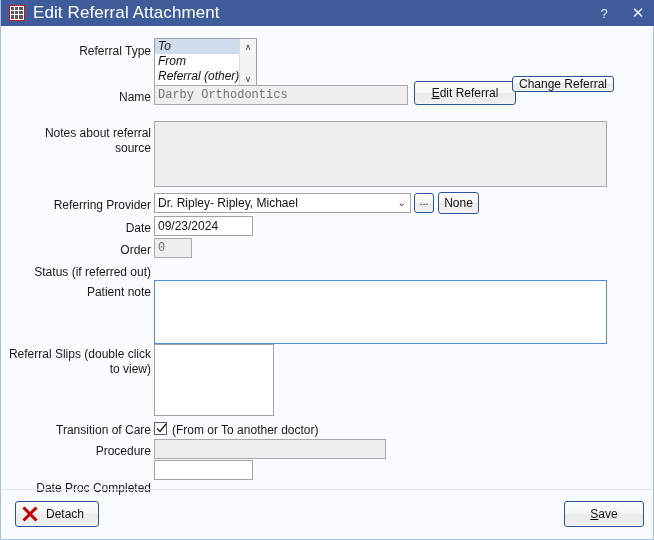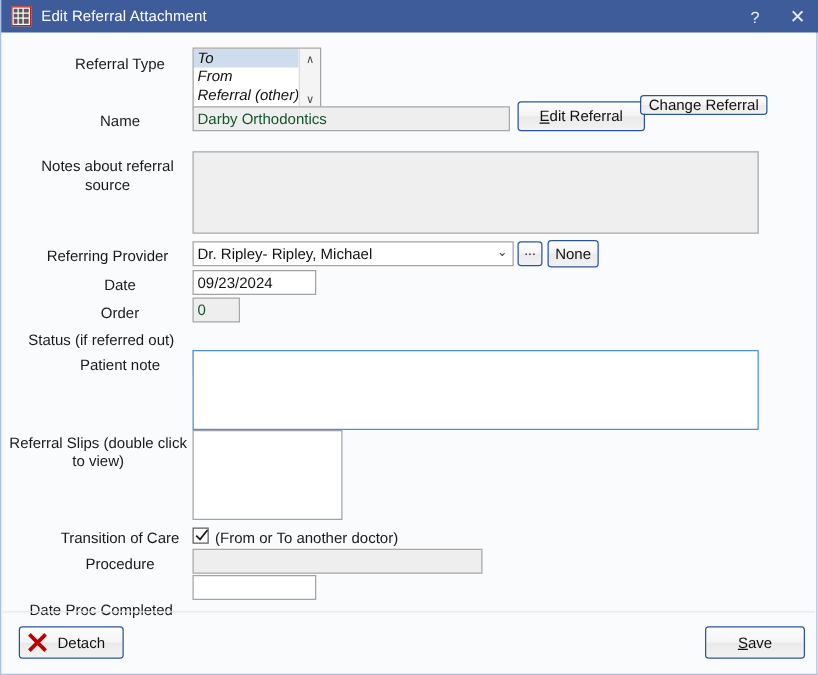--- a/index.html
+++ b/index.html
@@ -50,21 +50,21 @@
     background: #ffffff;
     overflow: hidden;
   }
   .title-icon i {
     position: absolute;
     background: #5a5a5a;
     display: block;
   }
   .title-text {
     color: #ffffff;
-    font-size: 12px;
+    font-size: 17px;
     letter-spacing: .1px;
     flex: 1 1 auto;
     white-space: nowrap;
   }
   .titlebar-buttons {
     display: flex;
     align-items: center;
     height: 26px;
     flex: 0 0 auto;
   }
@@ -82,21 +82,21 @@
   
   .body {
     position: absolute;
     left: 0; top: 26px;
     width: 652px;
     height: 512px;
   }
 
   .lbl {
     position: absolute;
-    text-align: center;
+    text-align: right;
     font-size: 12px;
     color: #1a1a1a;
     line-height: 14px;
   }
 
   .ctl {
     position: absolute;
     box-sizing: border-box;
     font-family: "Liberation Sans", sans-serif;
     font-size: 12px;
@@ -147,21 +147,22 @@
     border: 1px solid #a3a3a3;
     background: #ffffff;
     padding: 1px 0 0 3px;
     line-height: 17px;
     white-space: nowrap;
     overflow: hidden;
   }
   .textbox.disabled {
     background: #eeeeee;
     border-color: #a9a9a9;
-    color: #14532d;
+    color: #737373;
+    font-family: Liberation Mono, monospace;
   }
   .textarea {
     border: 1px solid #a3a3a3;
     background: #ffffff;
   }
   .textarea.disabled {
     background: #efefef;
     border-color: #a9a9a9;
   }
   .textarea.focus {

